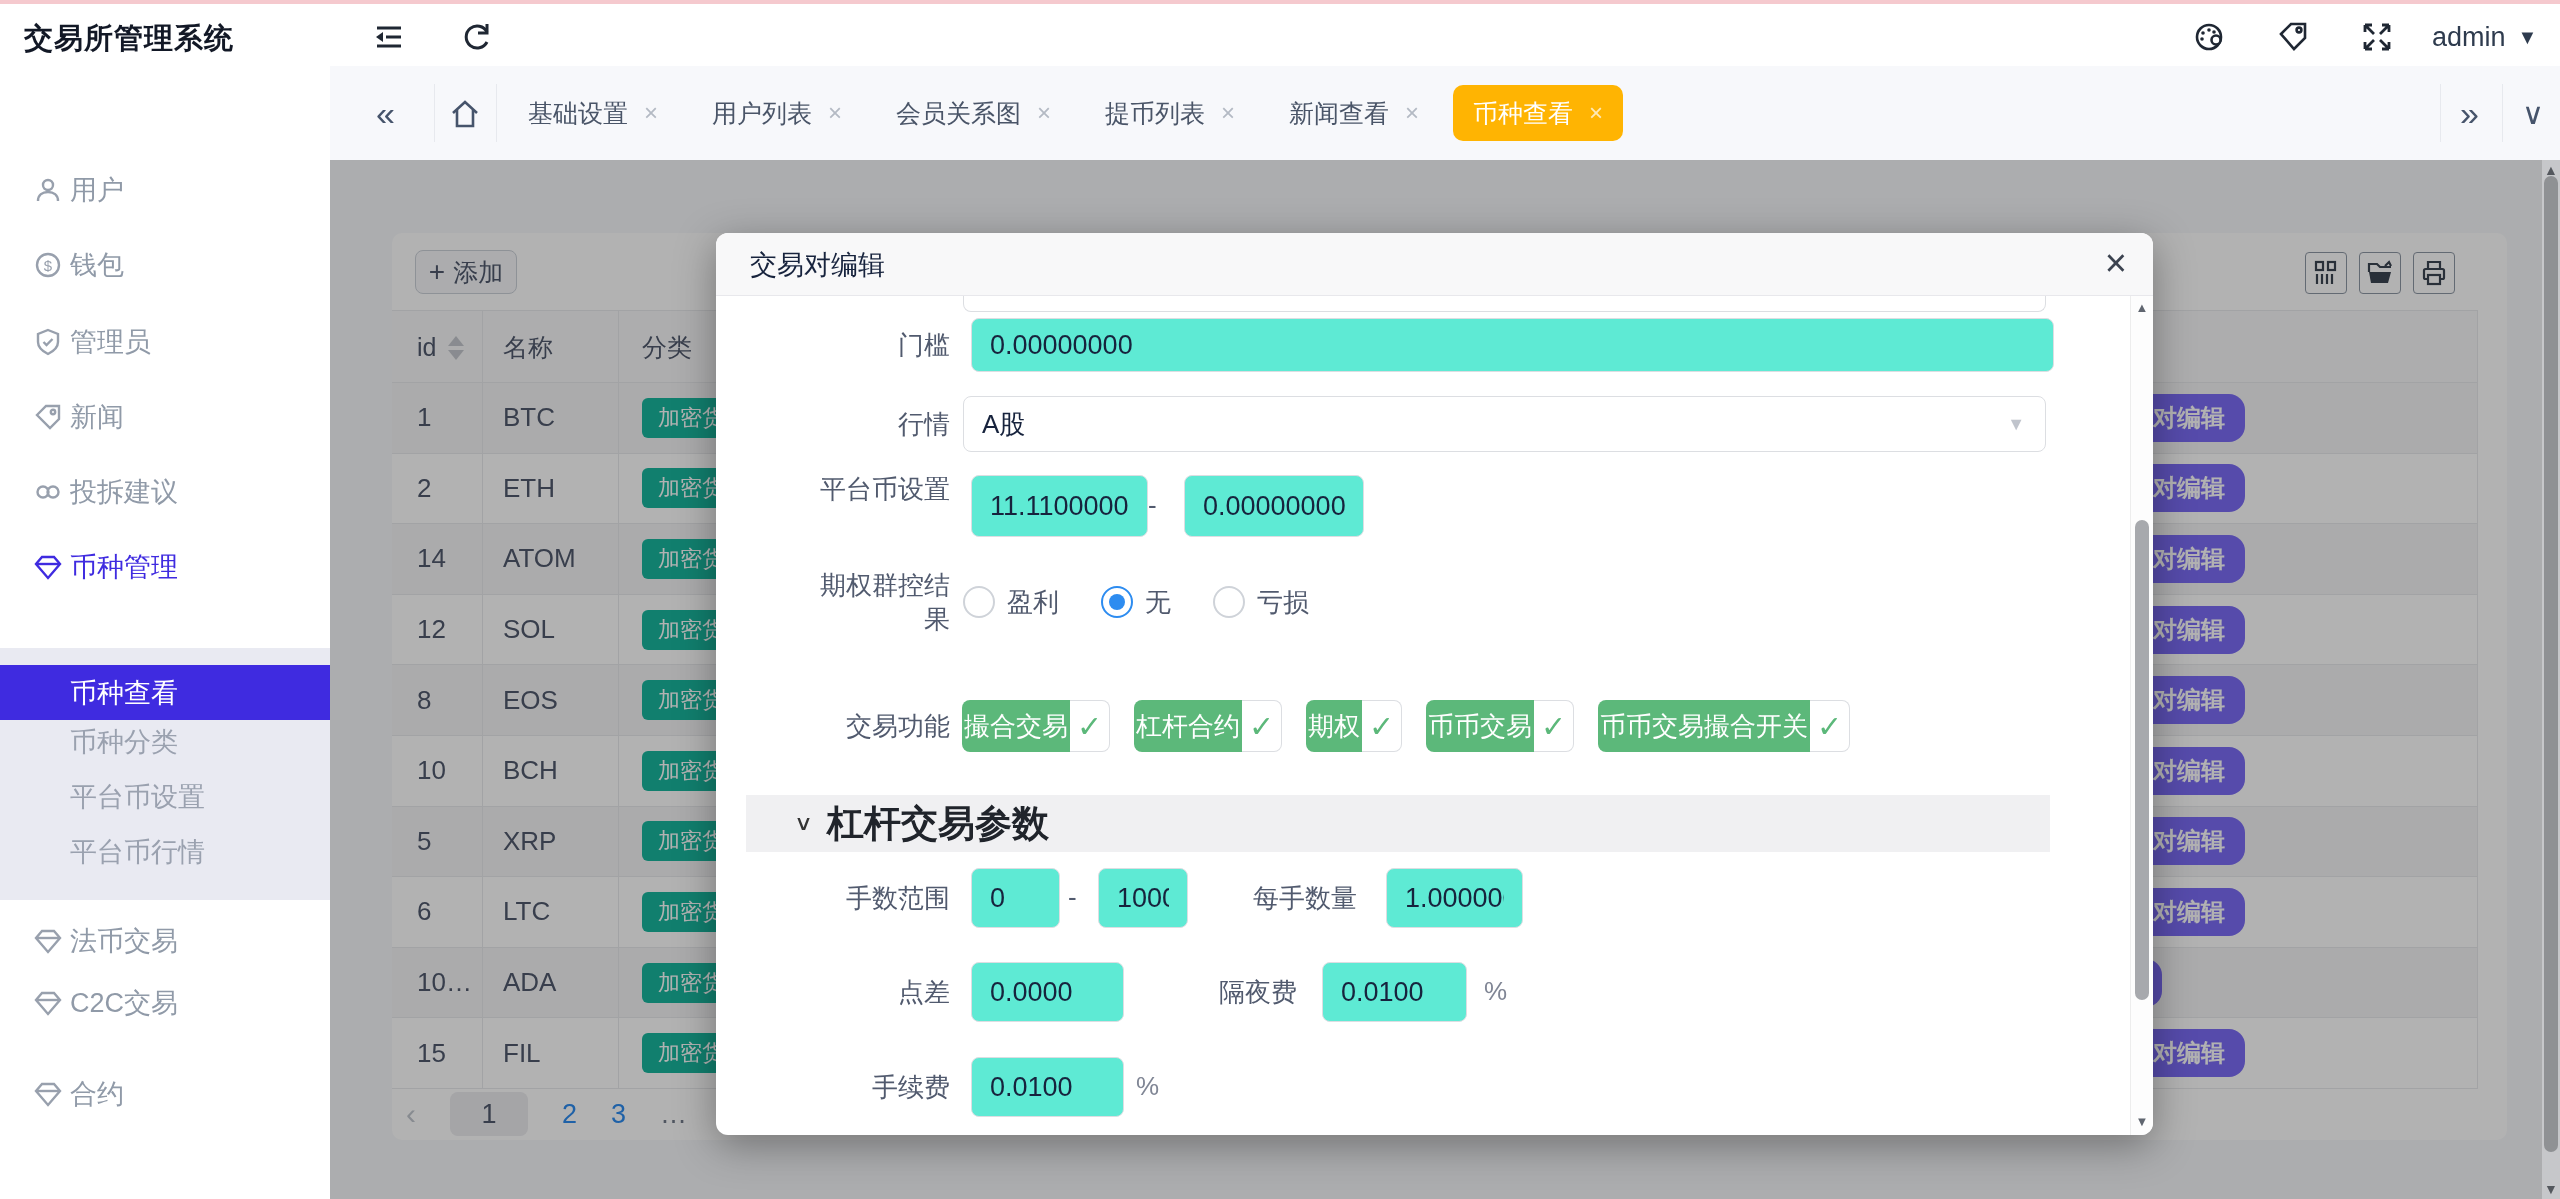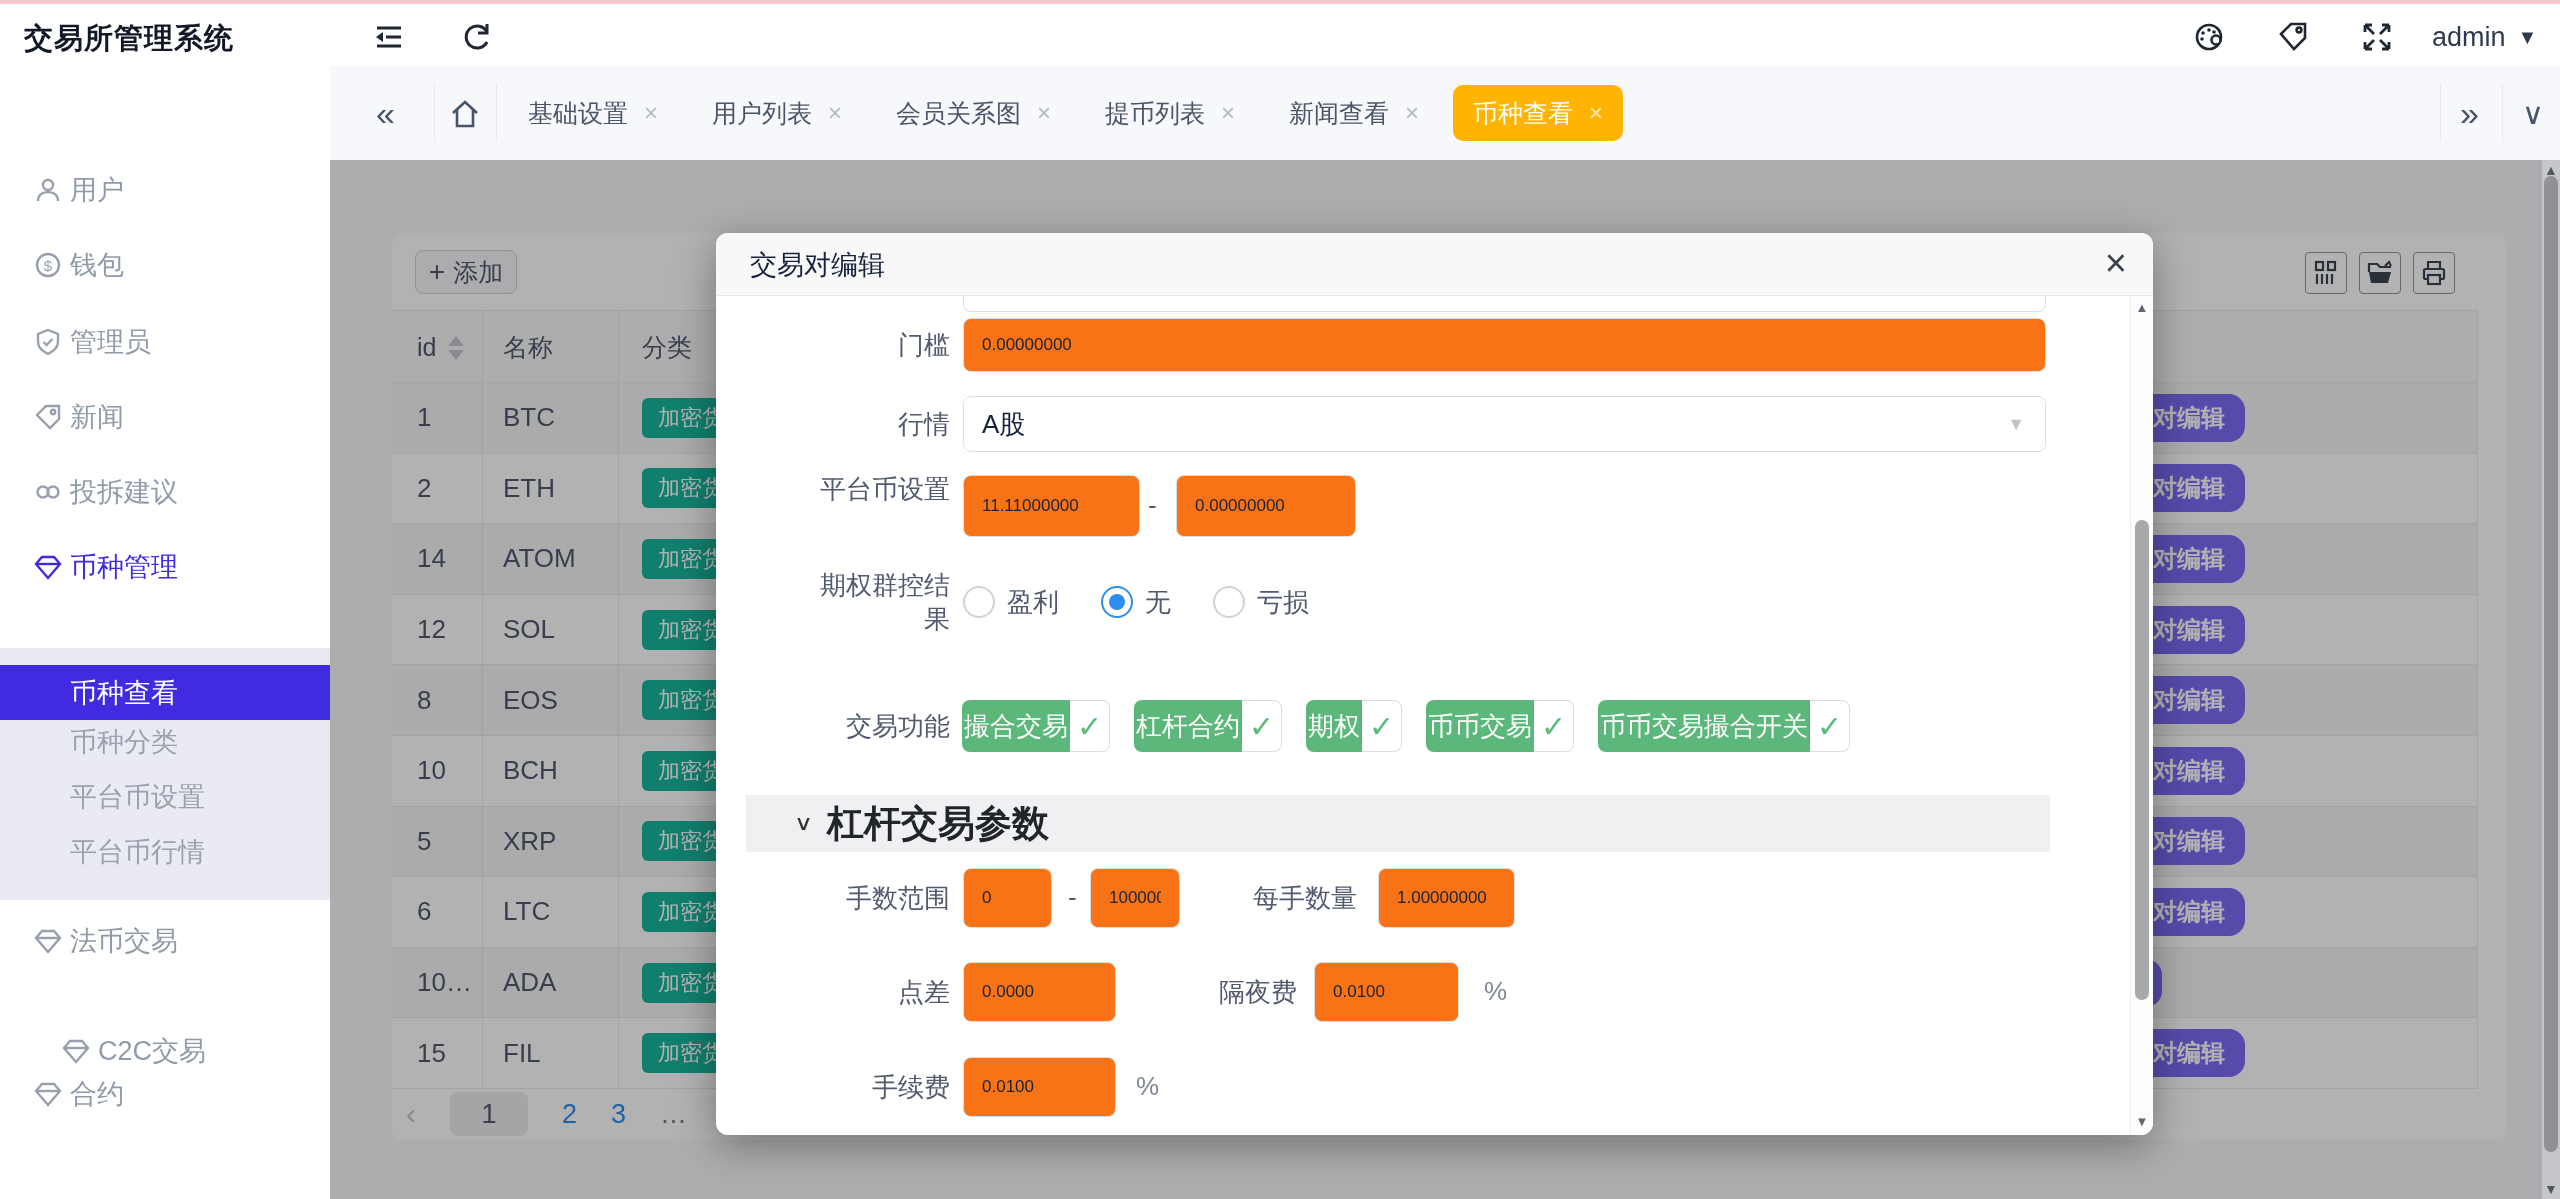--- a/index.html
+++ b/index.html
@@ -91,22 +91,22 @@
   
   .modal { position:absolute; left:716px; top:233px; width:1437px; height:902px; background:#ffffff;
     border-radius:12px; box-shadow:0 10px 40px rgba(0,0,0,0.35); z-index:7; overflow:hidden; }
   .modal-head { position:absolute; left:0; top:0; width:100%; height:63px; background:#f8f8f9;
     border-bottom:1px solid #e8e8ec; }
   .modal-title { position:absolute; left:34px; top:14px; font-size:27px; color:#17233d; }
   .modal-close { position:absolute; right:26px; top:8px; font-size:38px; color:#3c4350; cursor:pointer; line-height:44px; }
   .modal-body { position:absolute; left:0; top:63px; width:100%; height:839px; overflow:hidden; }
 
   .f-label { position:absolute; width:140px; text-align:right; font-size:26px; color:#515a6e; line-height:34px; }
-  .f-input { position:absolute; border:1px solid #dcdee2; border-radius:8px; font-size:17px; color:#17233d;
-    padding:0 18px; outline:none; background:#f97316; font-family:"Liberation Sans",sans-serif; }
+  .f-input { position:absolute; border:1px solid #dcdee2; border-radius:8px; font-size:27px; color:#17233d;
+    padding:0 18px; outline:none; background:#5eead4; font-family:"Liberation Sans",sans-serif;margin-left:8px; }
   .f-sel { position:absolute; border:1px solid #dcdee2; border-radius:8px; display:flex; align-items:center;
     padding:0 18px; font-size:26px; color:#17233d; cursor:pointer; }
   .sel-arrow { position:absolute; right:20px; font-size:18px; color:#c0c4cc; }
   .dash { position:absolute; font-size:26px; color:#515a6e; }
   .unit { position:absolute; font-size:26px; color:#808695; }
 
   .radio-row { position:absolute; display:flex; align-items:center; gap:42px; }
   .radio { display:flex; align-items:center; gap:12px; cursor:pointer; font-size:26px; color:#515a6e; }
   .rdot { width:32px; height:32px; border-radius:50%; border:2px solid #cfd3d9; background:#fff; position:relative; }
   .radio.checked .rdot { border-color:#2d8cf0; }
@@ -245,21 +245,21 @@
           <span class="si-label">平台币行情</span>
         </div>
       </div>
       <div class="side-item" style="top:846px;">
       <span class="si-icon"><svg viewBox="0 0 32 32" fill="none" stroke="#98a0ad" stroke-width="2.4">
             <path d="M10 6 H22 L28 13 L16 27 L4 13 Z"></path>
             <path d="M4 13 H28"></path>
           </svg></span>
       <span class="si-label">法币交易</span>
       </div>
-      <div class="side-item" style="top:956px;margin-left:28px;">
+      <div class="side-item" style="top:908px;">
       <span class="si-icon"><svg viewBox="0 0 32 32" fill="none" stroke="#98a0ad" stroke-width="2.4">
             <path d="M10 6 H22 L28 13 L16 27 L4 13 Z"></path>
             <path d="M4 13 H28"></path>
           </svg></span>
       <span class="si-label">C2C交易</span>
       </div>
       <div class="side-item" style="top:999px;">
       <span class="si-icon"><svg viewBox="0 0 32 32" fill="none" stroke="#98a0ad" stroke-width="2.4">
             <path d="M10 6 H22 L28 13 L16 27 L4 13 Z"></path>
             <path d="M4 13 H28"></path>

